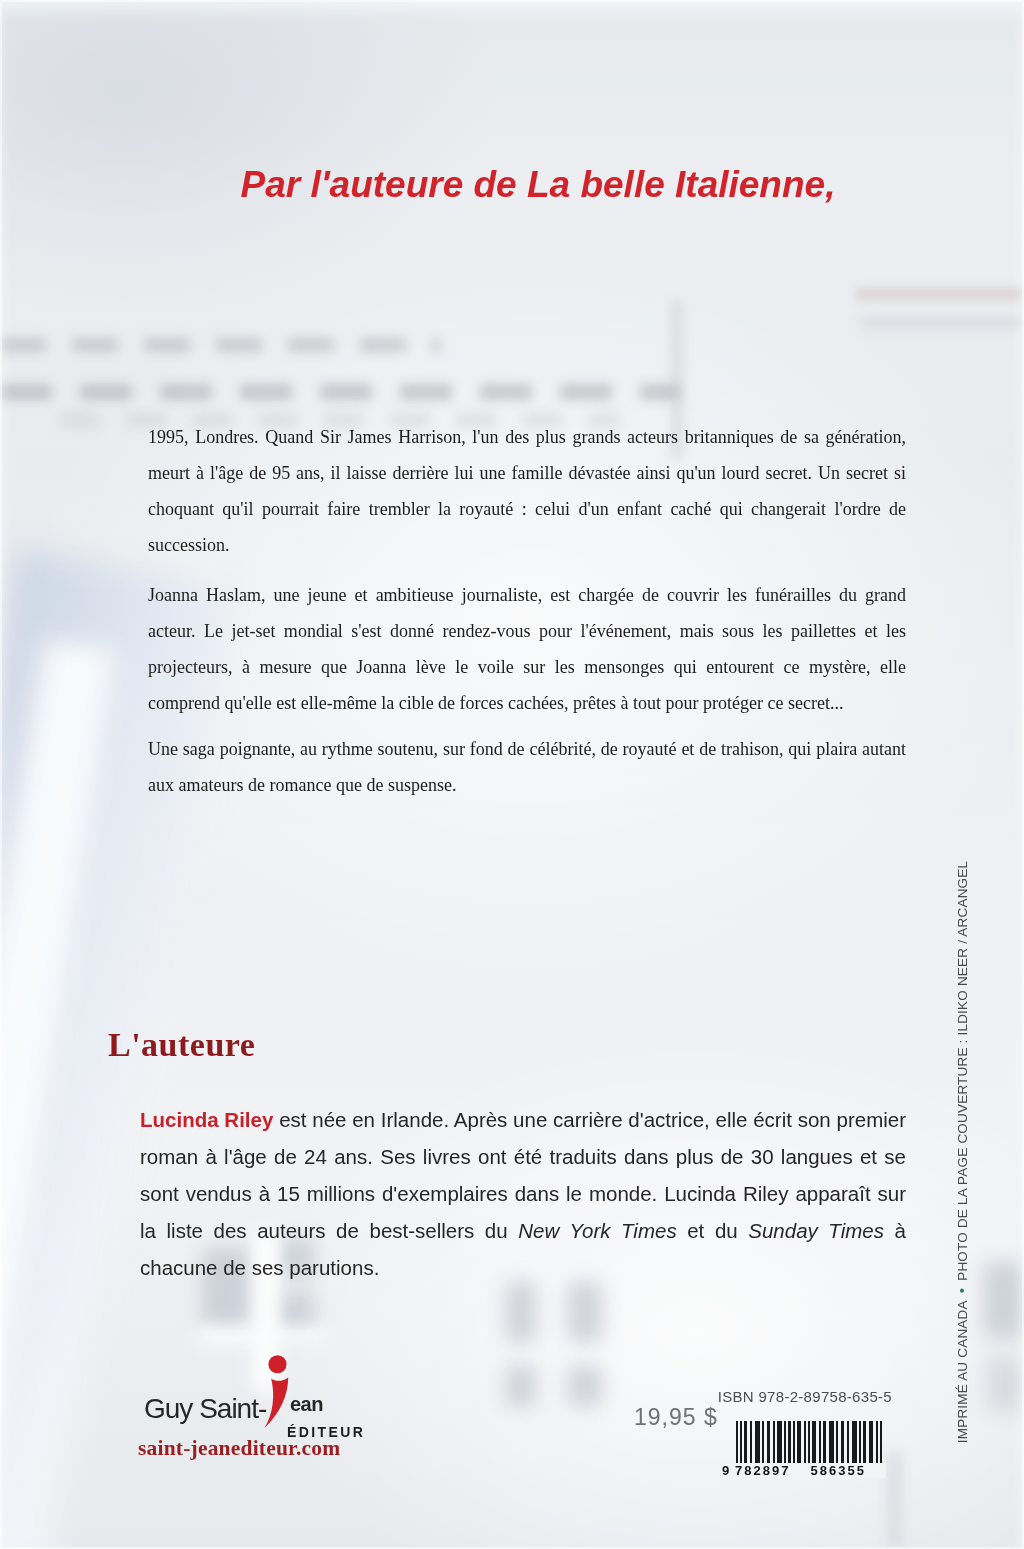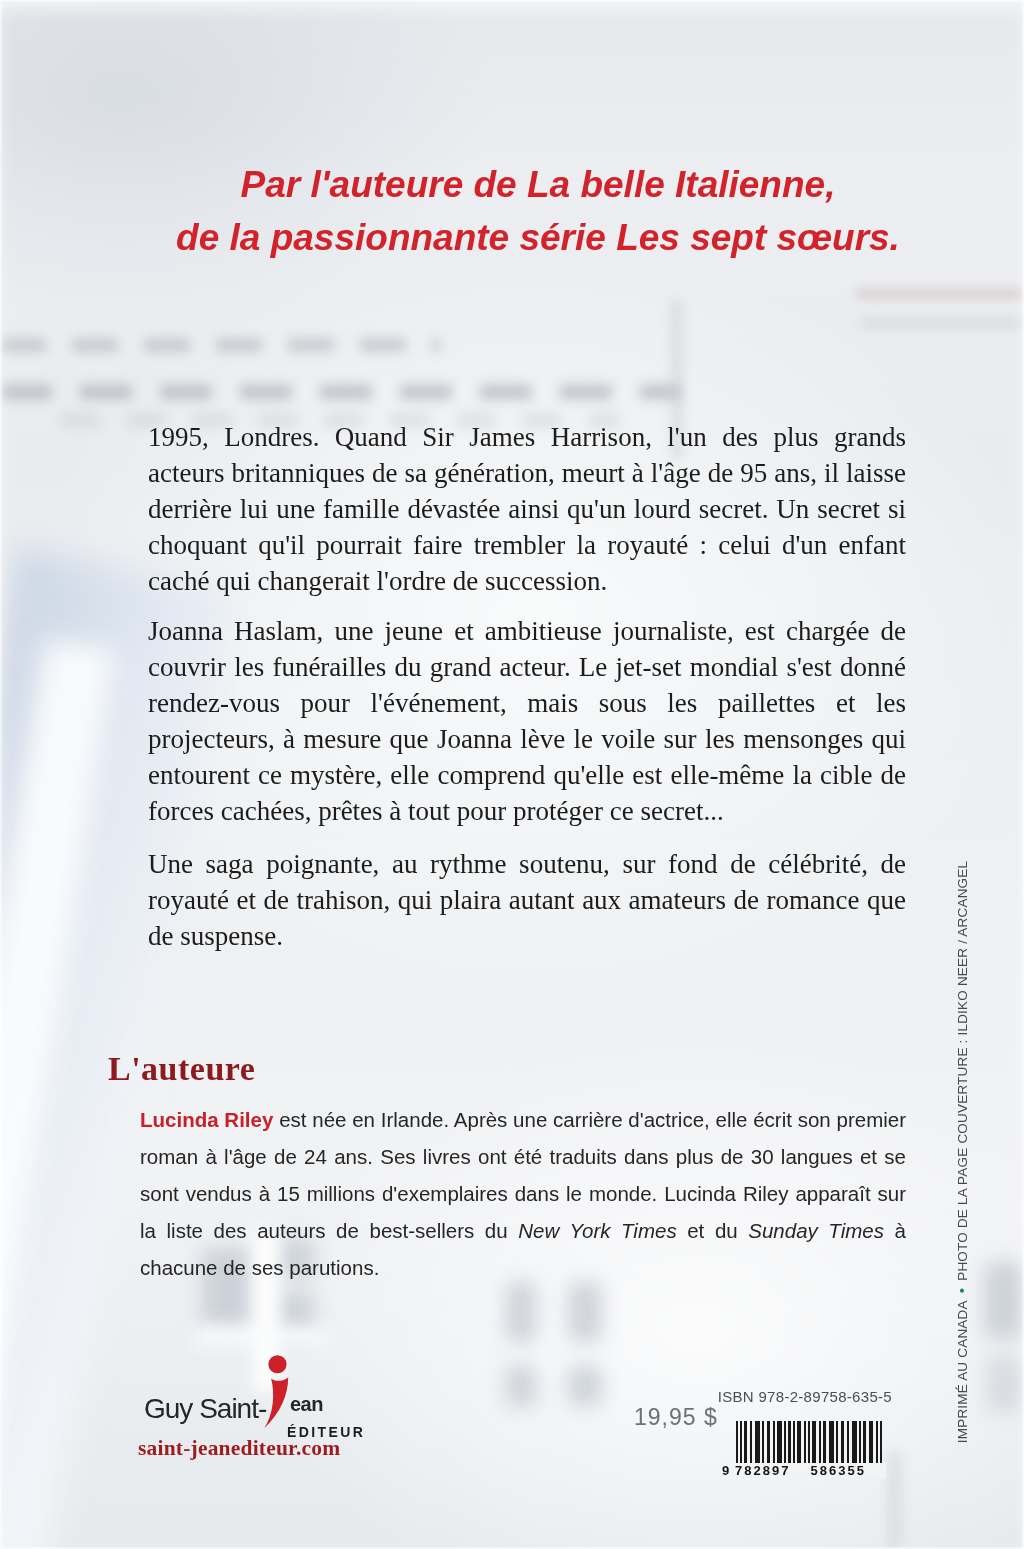--- a/index.html
+++ b/index.html
@@ -52,32 +52,32 @@
   .tagline {
     position:absolute; left:62px; top:158px; width:952px;
     text-align:center; color:#d2232a;
     font-weight:bold; font-style:italic;
     font-size:37px; line-height:53px; letter-spacing:0;
   }
   
   .synopsis {
     position:absolute; left:148px; top:419px; width:758px;
     font-family:"Liberation Serif", serif;
-    font-size:27px; line-height:36px; color:#1c1c1c;
+    font-size:18px; line-height:36px; color:#1c1c1c;
     text-align:justify;
   }
   .synopsis p { margin:0; }
   .synopsis p + p { margin-top:14px; }
-  .synopsis p.last { margin-top:17px; }
+  .synopsis p.last { margin-top:10px; }
 
   
   .auteure-heading {
     position:absolute; left:108px; top:1026px;
     font-family:"Liberation Serif", serif;
-    font-size:34px; font-weight:bold; color:#8d1b1e; letter-spacing:0.5px;margin-top:24px;
+    font-size:34px; font-weight:bold; color:#8d1b1e; letter-spacing:0.5px;
   }
   .bio {
     position:absolute; left:140px; top:1080px; width:766px;
     font-size:20.5px; line-height:37px; color:#262626;
     text-align:justify;
   }
   .bio .name { color:#c8202a; font-weight:bold; }
   .bio .it { font-style:italic; }
 
   
@@ -128,21 +128,20 @@
   <div class="bg win win-b1"></div>
   <div class="bg win win-b2"></div>
   <div class="bg win win-b3"></div>
   <div class="bg win win-b4"></div>
   <div class="bg win win-c1"></div>
   <div class="bg win win-c2"></div>
   <div class="bg bg-post"></div>
 
   <div class="tagline">
     <div><span>Par l'auteure de </span><span>La belle Italienne,</span></div>
-    <div><span>de la passionnante série </span><span>Les sept sœurs.</span></div>
   </div>
 
   <div class="synopsis">
     <p>1995, Londres. Quand Sir James Harrison, l'un des plus grands acteurs britanniques de sa génération, meurt à l'âge de 95 ans, il laisse derrière lui une famille dévastée ainsi qu'un lourd secret. Un secret si choquant qu'il pourrait faire trembler la royauté : celui d'un enfant caché qui changerait l'ordre de succession.</p>
     <p>Joanna Haslam, une jeune et ambitieuse journaliste, est chargée de couvrir les funérailles du grand acteur. Le jet-set mondial s'est donné rendez-vous pour l'événement, mais sous les paillettes et les projecteurs, à mesure que Joanna lève le voile sur les mensonges qui entourent ce mystère, elle comprend qu'elle est elle-même la cible de forces cachées, prêtes à tout pour protéger ce secret...</p>
     <p class="last">Une saga poignante, au rythme soutenu, sur fond de célébrité, de royauté et de trahison, qui plaira autant aux amateurs de romance que de suspense.</p>
   </div>
 
   <div class="auteure-heading">L'auteure</div>
   <p class="bio"><span class="name">Lucinda Riley</span><span> est née en Irlande. Après une carrière d'actrice, elle écrit son premier roman à l'âge de 24 ans. Ses livres ont été traduits dans plus de 30 langues et se sont vendus à 15 millions d'exemplaires dans le monde. Lucinda Riley apparaît sur la liste des auteurs de best-sellers du </span><span class="it">New York Times</span><span> et du </span><span class="it">Sunday Times</span><span> à chacune de ses parutions.</span></p>

